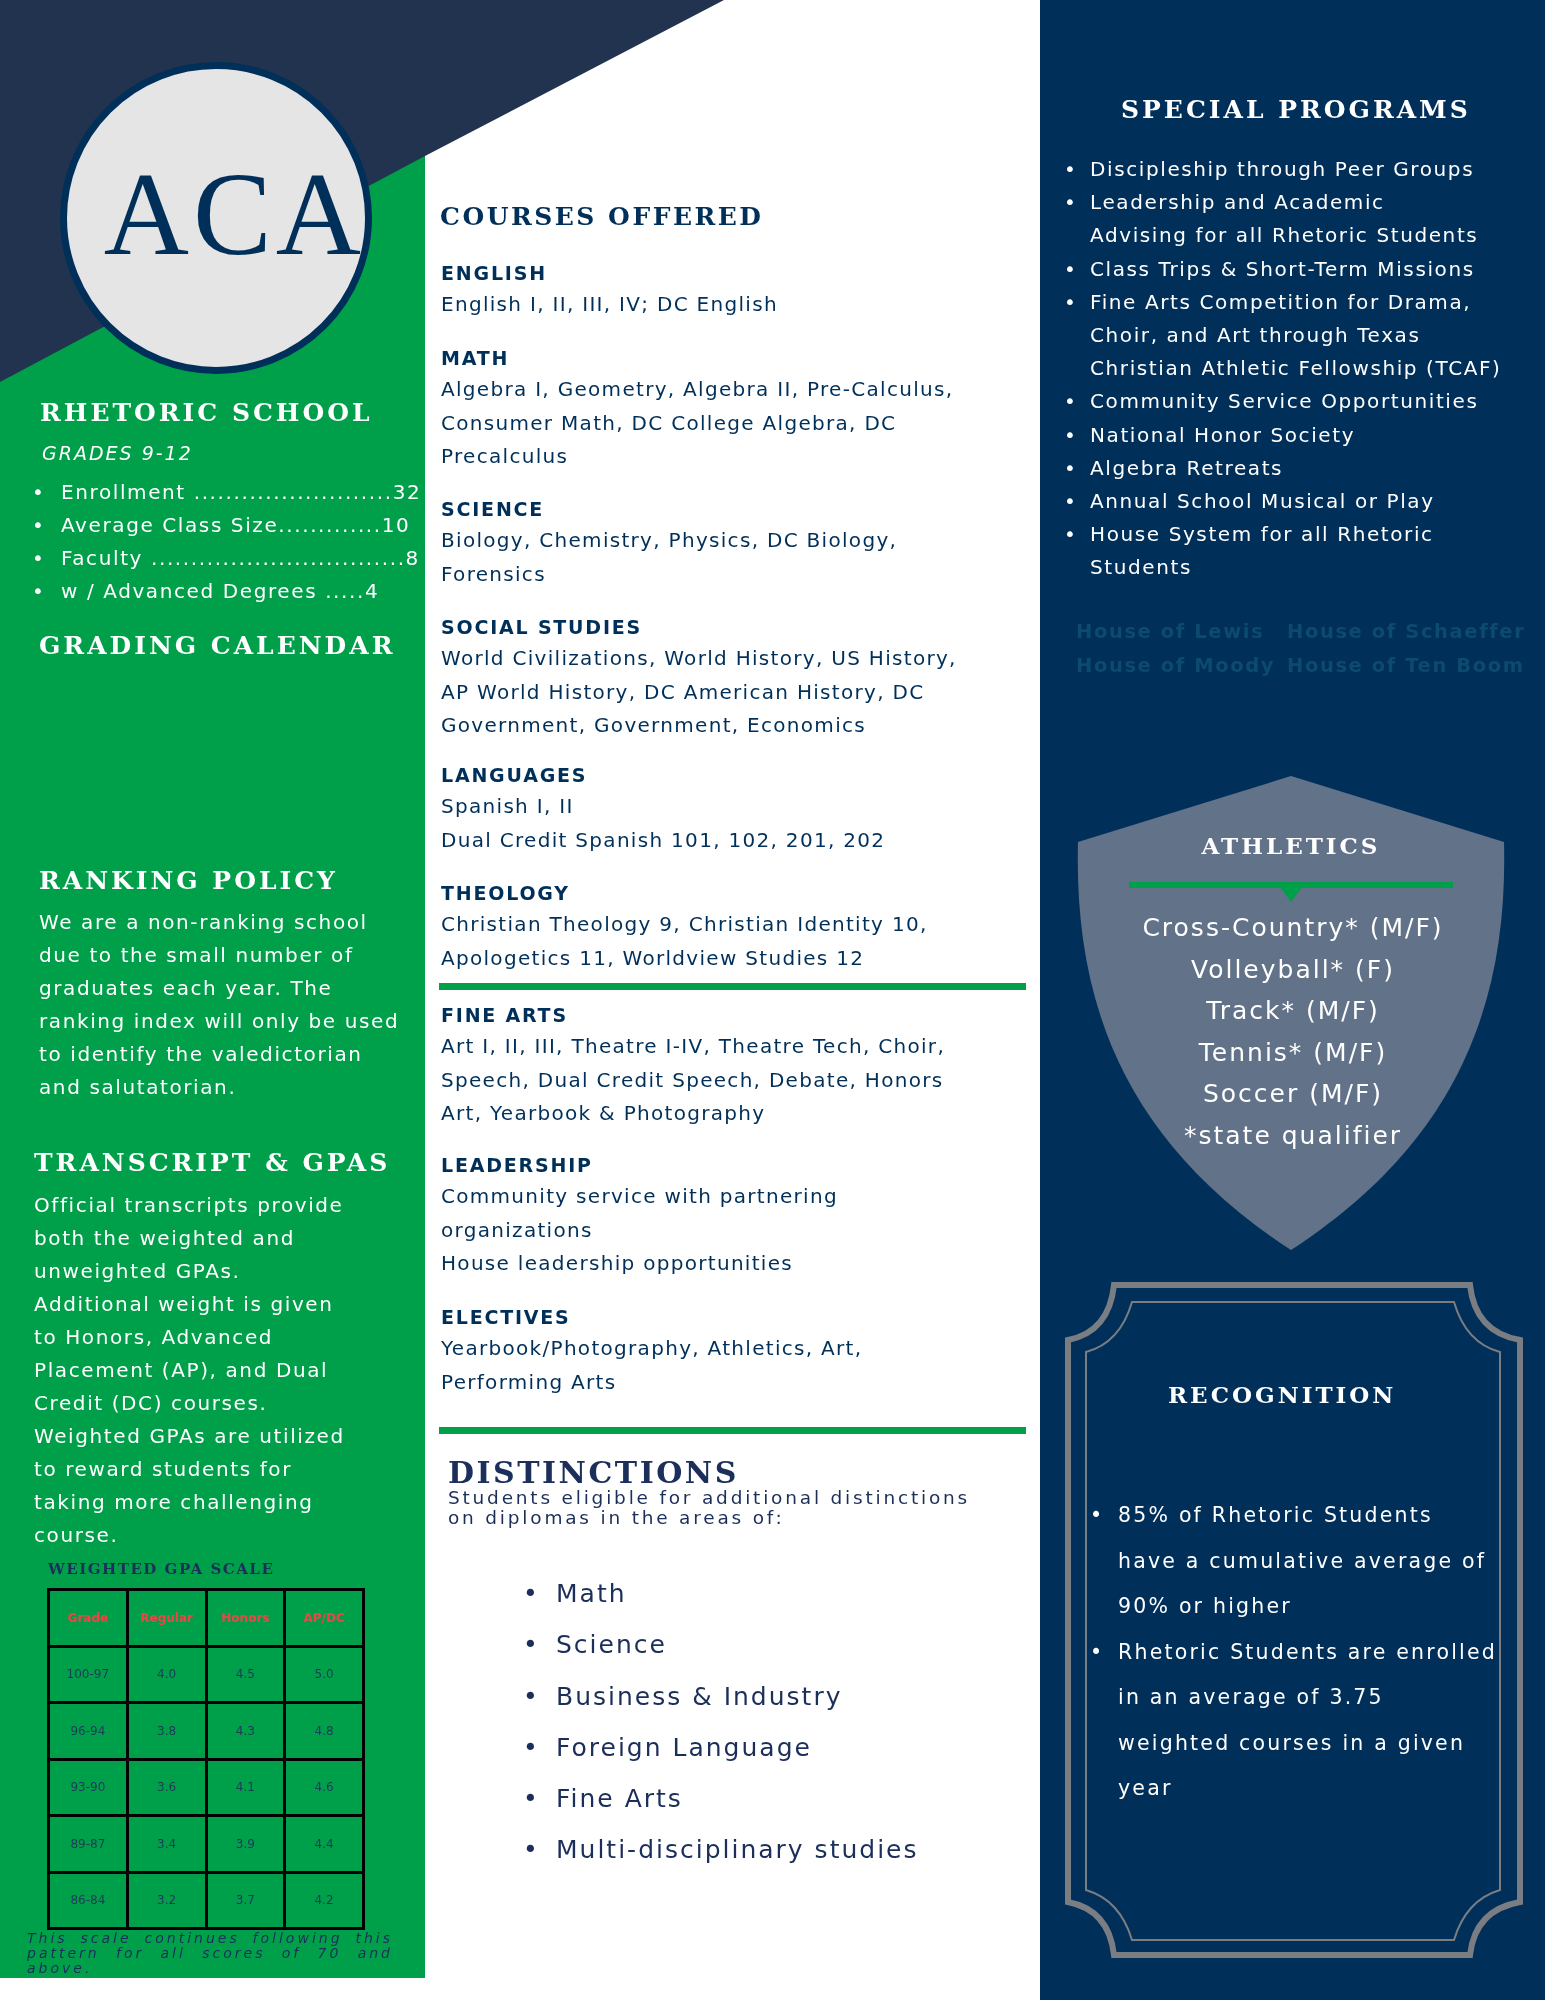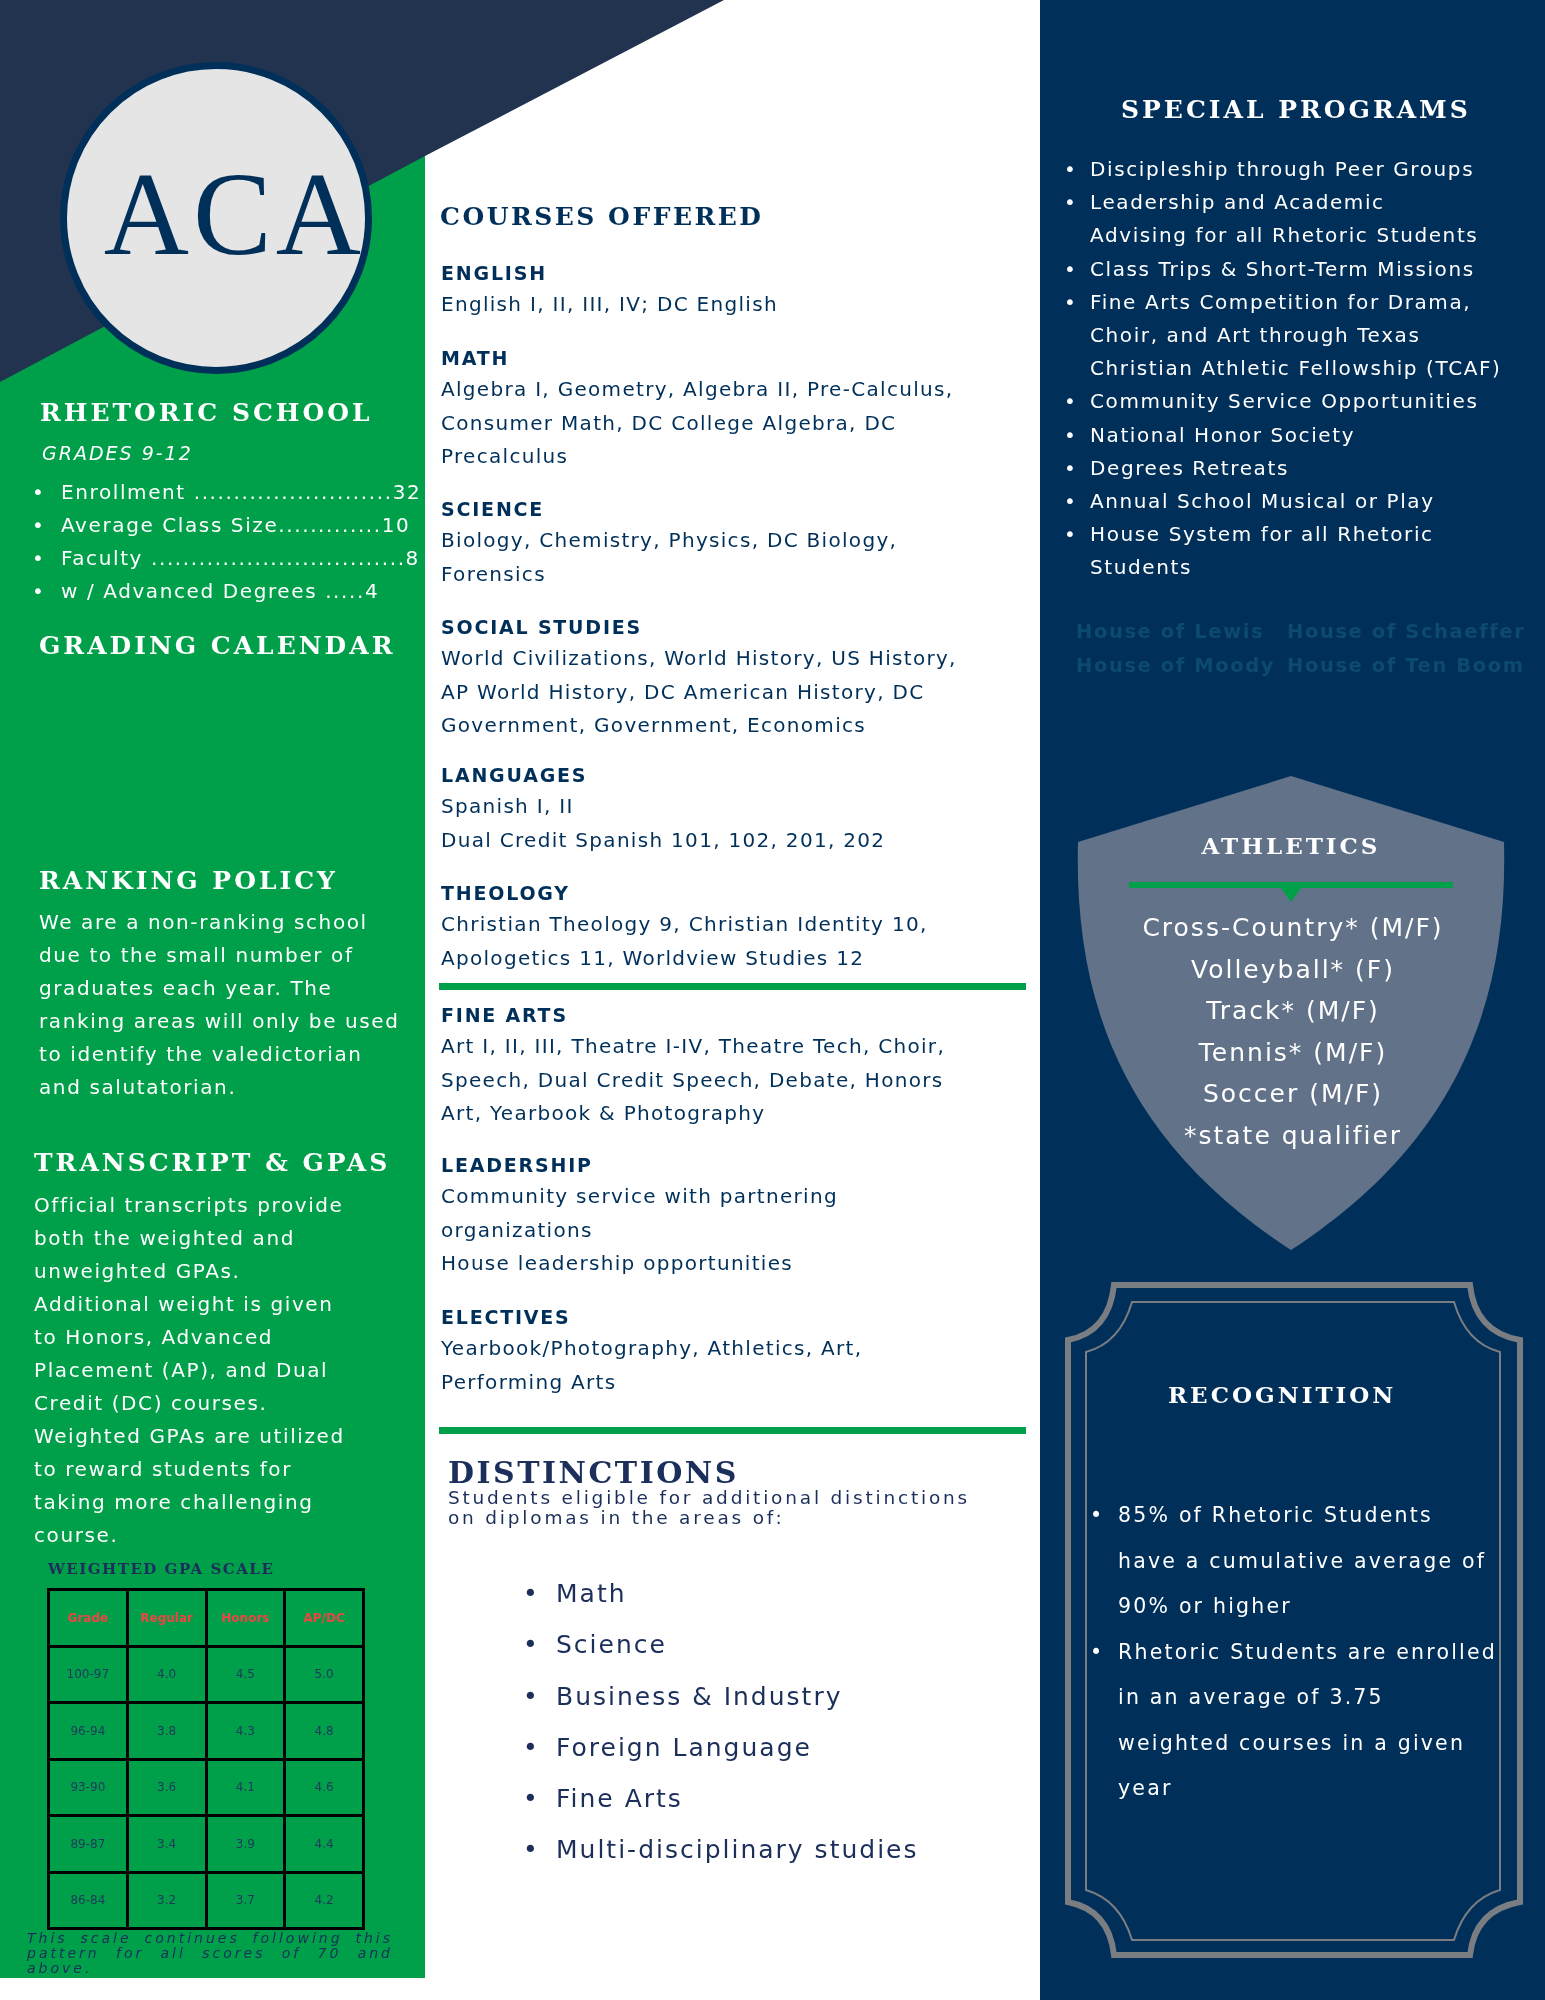--- a/index.html
+++ b/index.html
@@ -92,21 +92,21 @@
 <div class="abs left" style="left:39px; top:631px; width:385px;">
   <div class="h-left">GRADING CALENDAR</div>
 </div>
 
 <div class="abs left" style="left:39px; top:866px; width:385px;">
   <div class="h-left">RANKING POLICY</div>
   <div class="para-left" style="margin-top:11px;">
     <div>We are a non-ranking school</div>
     <div>due to the small number of</div>
     <div>graduates each year. The</div>
-    <div>ranking areas will only be used</div>
+    <div>ranking index will only be used</div>
     <div>to identify the valedictorian</div>
     <div>and salutatorian.</div>
   </div>
 </div>
 
 <div class="abs left" style="left:34px; top:1148px; width:390px;">
   <div class="h-left">TRANSCRIPT &amp; GPAS</div>
   <div class="para-left" style="margin-top:12px;">
     <div>Official transcripts provide</div>
     <div>both the weighted and</div>
@@ -265,21 +265,21 @@
 
 <div class="abs right-h" style="left:1121px; top:95px;">SPECIAL PROGRAMS</div>
 
 <ul class="sp-list abs" style="left:1064px; top:153px; width:470px;">
   <li>Discipleship through Peer Groups</li>
   <li style="width:420px;">Leadership and Academic Advising for all Rhetoric Students</li>
   <li>Class Trips &amp; Short-Term Missions</li>
   <li style="width:450px;">Fine Arts Competition for Drama, Choir, and Art through Texas Christian Athletic Fellowship (TCAF)</li>
   <li>Community Service Opportunities</li>
   <li>National Honor Society</li>
-  <li>Degrees Retreats</li>
+  <li>Algebra Retreats</li>
   <li>Annual School Musical or Play</li>
   <li style="width:400px;">House System for all Rhetoric Students</li>
 </ul>
 
 <div class="abs house" style="left:1076px; top:620px;">House of Lewis</div>
 <div class="abs house" style="left:1287px; top:620px;">House of Schaeffer</div>
 <div class="abs house" style="left:1076px; top:654px;">House of Moody</div>
 <div class="abs house" style="left:1287px; top:654px;">House of Ten Boom</div>
 
 <div class="abs ath-title" style="left:1129px; top:832px; width:324px;">ATHLETICS</div>

